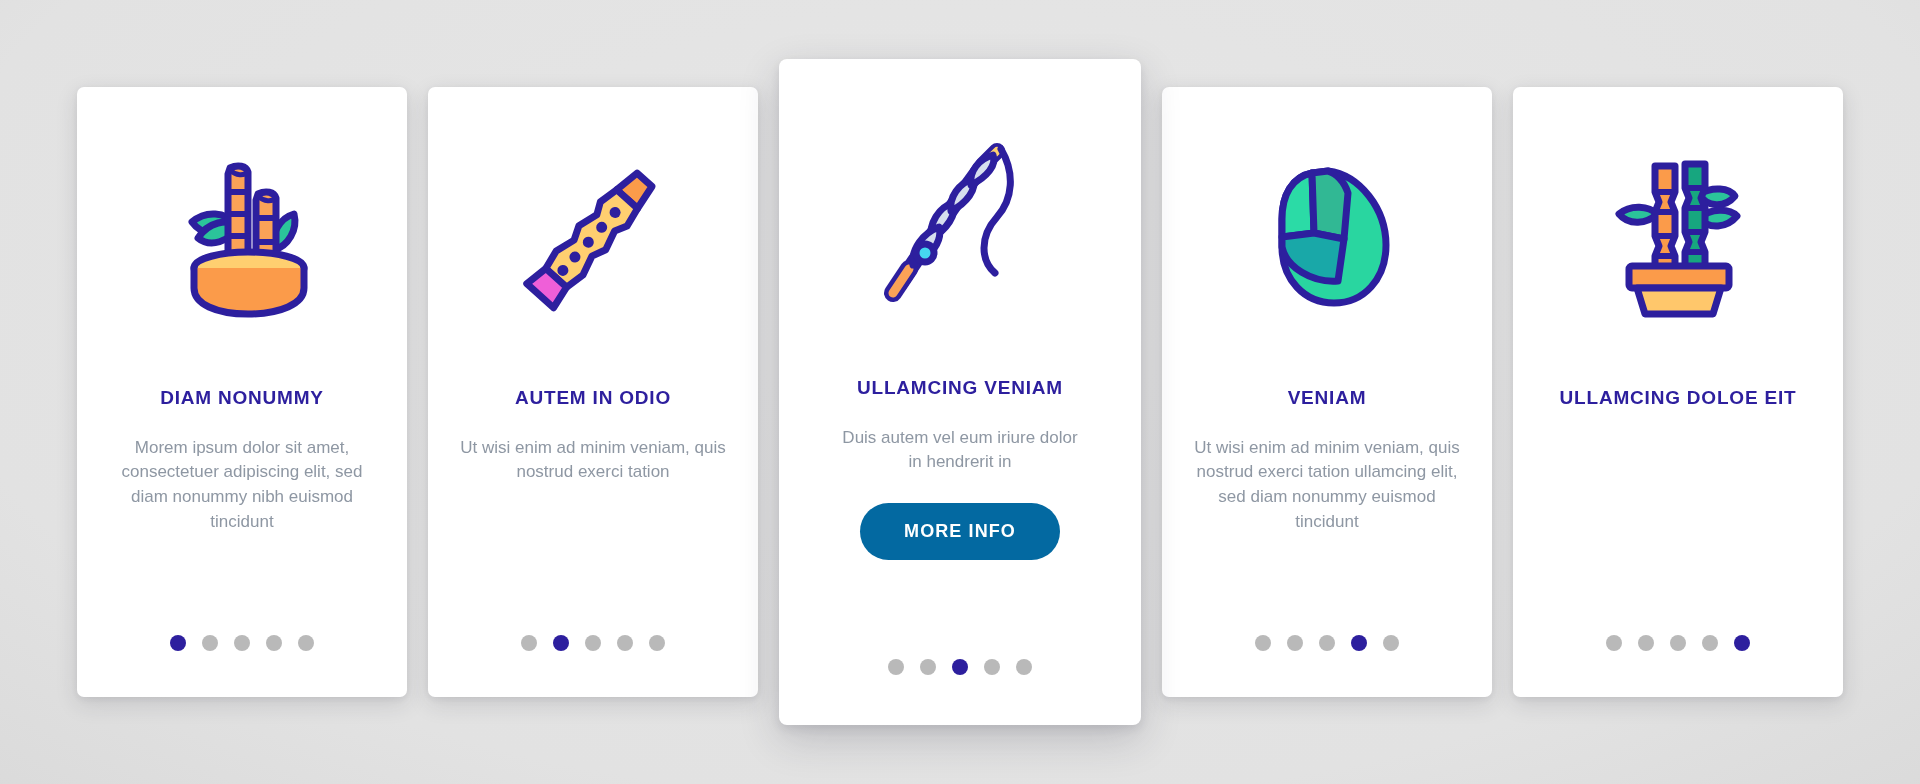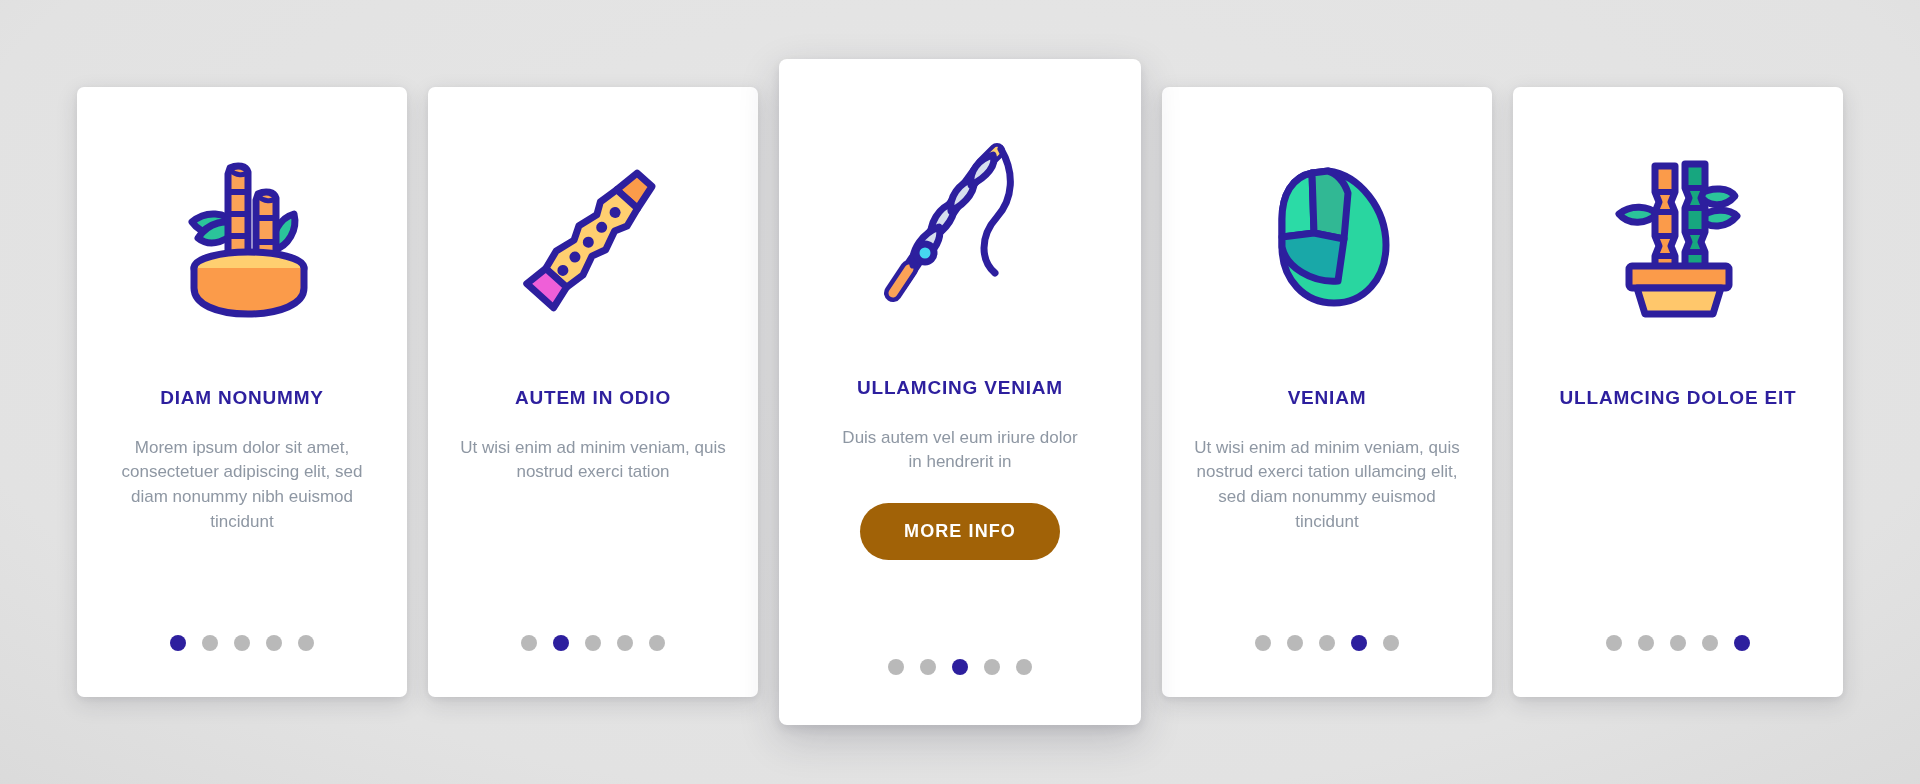--- a/index.html
+++ b/index.html
@@ -82,21 +82,21 @@
     font-size: 17px;
     line-height: 1.45;
     text-align: center;
     max-width: 270px;
     flex: 0 0 auto;
   }
   .featured .card-body { max-width: 250px; }
 
   .more-info-btn {
     margin-top: 28px;
-    background: #a16207;
+    background: #0369a1;
     color: #ffffff;
     border: none;
     border-radius: 30px;
     font-family: "Liberation Sans", sans-serif;
     font-size: 18px;
     font-weight: bold;
     letter-spacing: 1.1px;
     padding: 18px 44px;
     cursor: pointer;
     flex: 0 0 auto;

